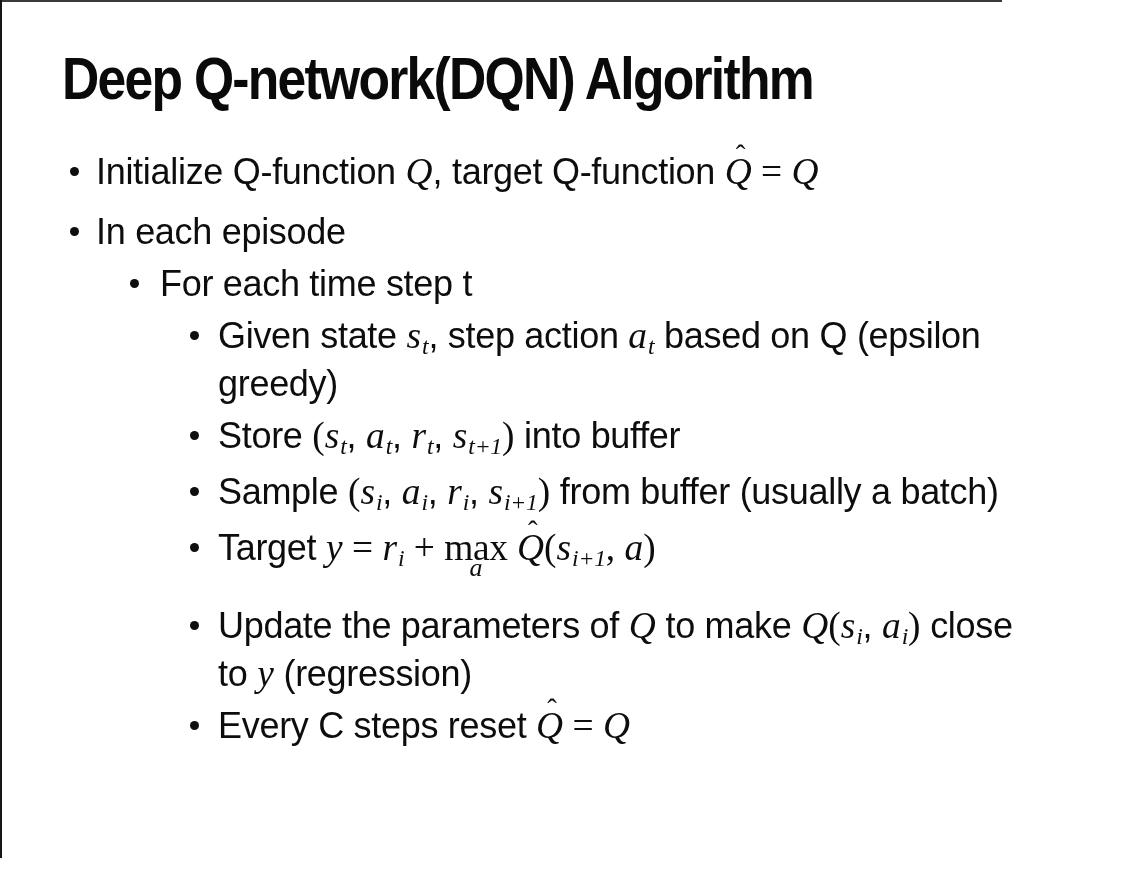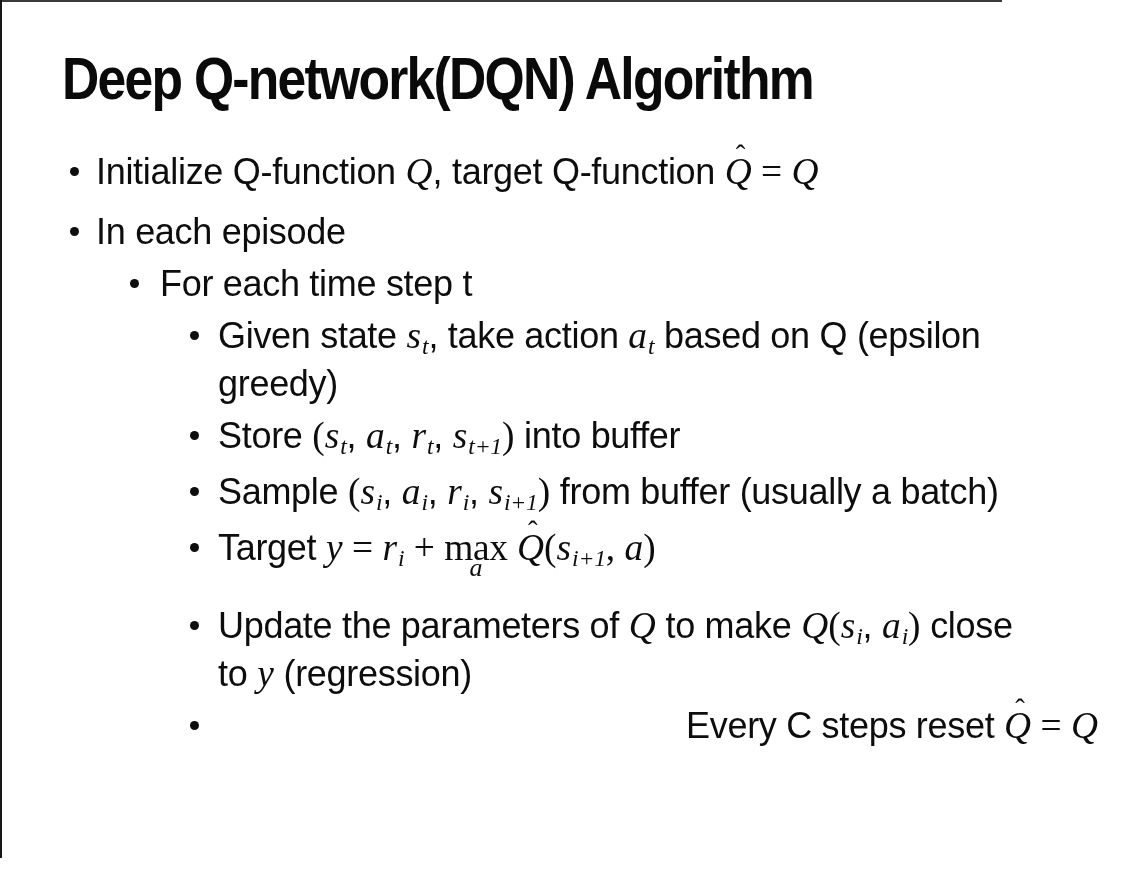--- a/index.html
+++ b/index.html
@@ -28,21 +28,21 @@
   }
   .li { display:flex; align-items:flex-start; margin-bottom:8px; }
   .li.lvl1 { padding-left:2px; }
   .li.lvl2 { padding-left:62px; }
   .li.lvl3 { padding-left:122px; }
   .li.lvl1 .dot { margin-right:17px; }
   .li.lvl2 .dot { margin-right:21px; }
   .li.lvl3 .dot { margin-right:19px; }
   .li.gap-l1 { margin-bottom:16px; }
   .li:has(.maxu) { margin-bottom:30px; }
-  .li:last-child { margin-bottom:6px;text-align:right; }
+  .li:last-child { margin-bottom:6px; }
 
   .dot {
     width:9px; height:9px; border-radius:50%;
     background:#0e0e0e; flex:0 0 9px; margin-top:17px;
   }
   .body { flex:1; }
 
   .math  { font-family:"Liberation Serif", serif; font-style:italic; font-size:1.04em; letter-spacing:0; }
   .mathr { font-family:"Liberation Serif", serif; font-style:normal; font-size:1.04em; letter-spacing:0; white-space:pre; }
   .sub   {
@@ -78,21 +78,21 @@
       <div class="li lvl1">
         <span class="dot"></span>
         <span class="body"><span class="txt">In each episode</span></span>
       </div>
       <div class="li lvl2">
         <span class="dot"></span>
         <span class="body"><span class="txt">For each time step t</span></span>
       </div>
       <div class="li lvl3">
         <span class="dot"></span>
-        <span class="body"><span class="txt">Given state </span><span class="math">s</span><span class="sub">t</span><span class="txt">, take action </span><span class="math">a</span><span class="sub">t</span><span class="txt"> based on Q (epsilon</span><br><span class="txt">greedy)</span></span>
+        <span class="body"><span class="txt">Given state </span><span class="math">s</span><span class="sub">t</span><span class="txt">, step action </span><span class="math">a</span><span class="sub">t</span><span class="txt"> based on Q (epsilon</span><br><span class="txt">greedy)</span></span>
       </div>
       <div class="li lvl3">
         <span class="dot"></span>
         <span class="body"><span class="txt">Store </span><span class="mathr">(</span><span class="math">s</span><span class="sub">t</span><span class="txt">, </span><span class="math">a</span><span class="sub">t</span><span class="txt">, </span><span class="math">r</span><span class="sub">t</span><span class="txt">, </span><span class="math">s</span><span class="sub">t+1</span><span class="mathr">)</span><span class="txt"> into buffer</span></span>
       </div>
       <div class="li lvl3">
         <span class="dot"></span>
         <span class="body"><span class="txt">Sample </span><span class="mathr">(</span><span class="math">s</span><span class="sub">i</span><span class="txt">, </span><span class="math">a</span><span class="sub">i</span><span class="txt">, </span><span class="math">r</span><span class="sub">i</span><span class="txt">, </span><span class="math">s</span><span class="sub">i+1</span><span class="mathr">)</span><span class="txt"> from buffer (usually a batch)</span></span>
       </div>
       <div class="li lvl3">

